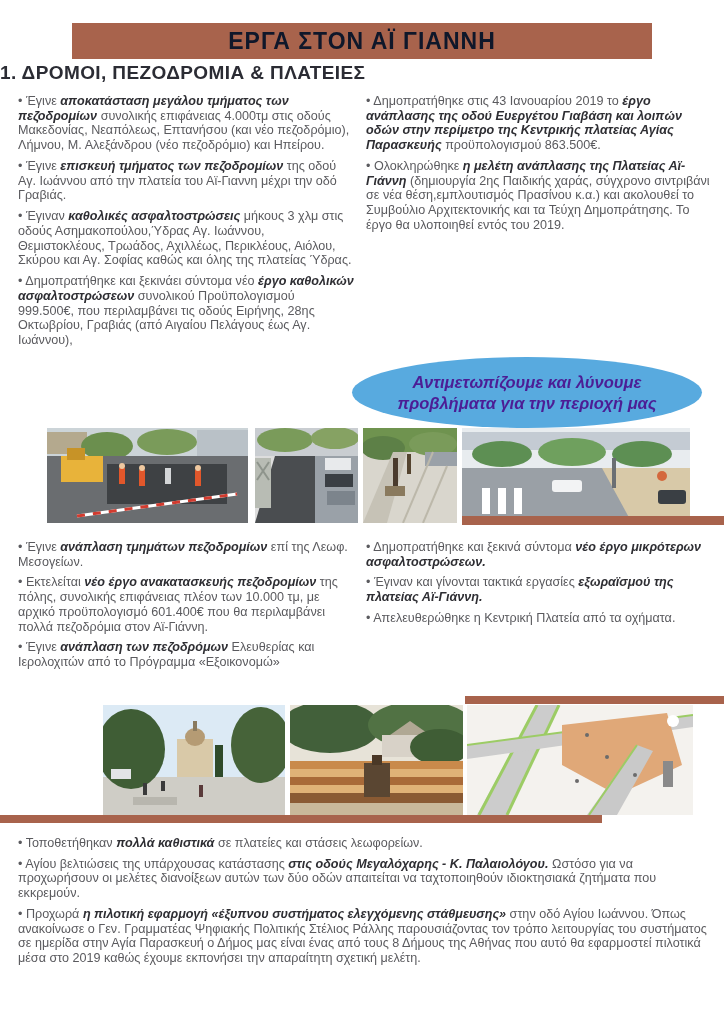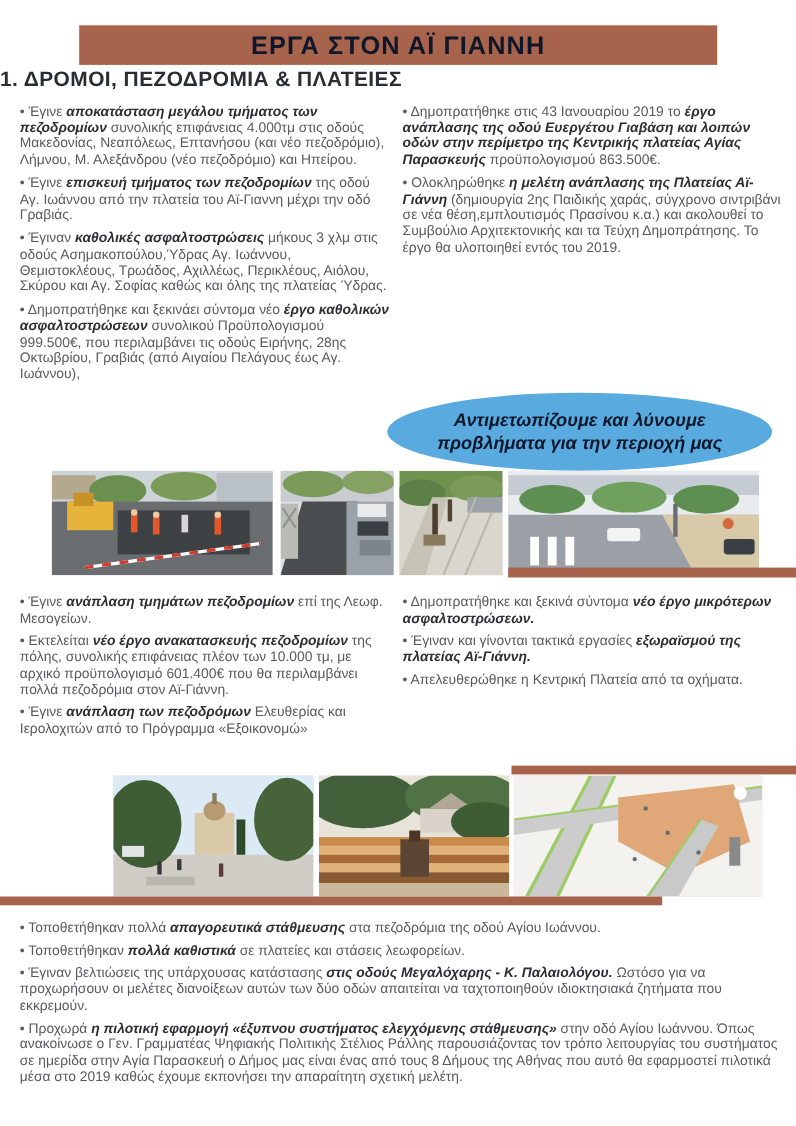--- a/index.html
+++ b/index.html
@@ -17,21 +17,21 @@
   .col-top-right{left:366px;top:94px;width:344px;}
   .col-mid-left{left:18px;top:540px;width:340px;}
   .col-mid-right{left:366px;top:540px;width:344px;}
   .col-bottom{left:18px;top:836px;width:692px;}
   .para{margin:0 0 6px 0;}
   .em{font-weight:bold;font-style:italic;color:var(--emphasis_dark);}
   
   .bubble{position:absolute;left:352px;top:357px;width:350px;height:71px;
           background:var(--bubble_blue);border-radius:50%;
           display:flex;align-items:center;justify-content:center;text-align:center;}
-  .bubble-text{color:#0f172a;font-weight:bold;font-style:italic;font-size:16.5px;
+  .bubble-text{color:#4c1d95;font-weight:bold;font-style:italic;font-size:16.5px;
                line-height:1.25;padding:0 28px;}
   
   .photo{position:absolute;overflow:hidden;background:#dddddd;}
   .photo svg{display:block;width:100%;height:100%;}
   .bar{position:absolute;background:var(--accent_brown);}
   .bar-r1{left:462px;top:516px;width:262px;height:9px;}
   .bar-r2-top{left:465px;top:696px;width:259px;height:8px;}
   .bar-r2-bottom{left:0;top:815px;width:602px;height:8px;}
   .ph-r1{top:428px;height:95px;}
   .ph1{left:47px;width:201px;}
@@ -203,19 +203,18 @@
       <circle cx="206" cy="16" r="6" fill="#ffffff"></circle>
       <circle cx="120" cy="30" r="2" fill="#6b6b6b"></circle>
       <circle cx="140" cy="52" r="2" fill="#6b6b6b"></circle>
       <circle cx="168" cy="70" r="2" fill="#6b6b6b"></circle>
       <circle cx="110" cy="76" r="2" fill="#6b6b6b"></circle>
     </svg>
   </div>
   <div class="bar bar-r2-bottom"></div>
 
   <div class="col col-bottom">
-      <p class="para"><span>• Τοποθετήθηκαν πολλά </span><span class="em">απαγορευτικά στάθμευσης</span><span> στα πεζοδρόμια της οδού Αγίου Ιωάννου.</span></p>
       <p class="para"><span>• Τοποθετήθηκαν </span><span class="em">πολλά καθιστικά</span><span> σε πλατείες και στάσεις λεωφορείων.</span></p>
-      <p class="para"><span>• Έγιναν βελτιώσεις της υπάρχουσας κατάστασης </span><span class="em">στις οδούς Μεγαλόχαρης - Κ. Παλαιολόγου.</span><span> Ωστόσο για να προχωρήσουν οι μελέτες διανοίξεων αυτών των δύο οδών απαιτείται να ταχτοποιηθούν ιδιοκτησιακά ζητήματα που εκκρεμούν.</span></p>
+      <p class="para"><span>• Αγίου βελτιώσεις της υπάρχουσας κατάστασης </span><span class="em">στις οδούς Μεγαλόχαρης - Κ. Παλαιολόγου.</span><span> Ωστόσο για να προχωρήσουν οι μελέτες διανοίξεων αυτών των δύο οδών απαιτείται να ταχτοποιηθούν ιδιοκτησιακά ζητήματα που εκκρεμούν.</span></p>
       <p class="para"><span>• Προχωρά </span><span class="em">η πιλοτική εφαρμογή «έξυπνου συστήματος ελεγχόμενης στάθμευσης»</span><span> στην οδό Αγίου Ιωάννου. Όπως ανακοίνωσε ο Γεν. Γραμματέας Ψηφιακής Πολιτικής Στέλιος Ράλλης παρουσιάζοντας τον τρόπο λειτουργίας του συστήματος σε ημερίδα στην Αγία Παρασκευή ο Δήμος μας είναι ένας από τους 8 Δήμους της Αθήνας που αυτό θα εφαρμοστεί πιλοτικά μέσα στο 2019 καθώς έχουμε εκπονήσει την απαραίτητη σχετική μελέτη.</span></p>
     </div>
 
 </div>
 
 </body></html>

